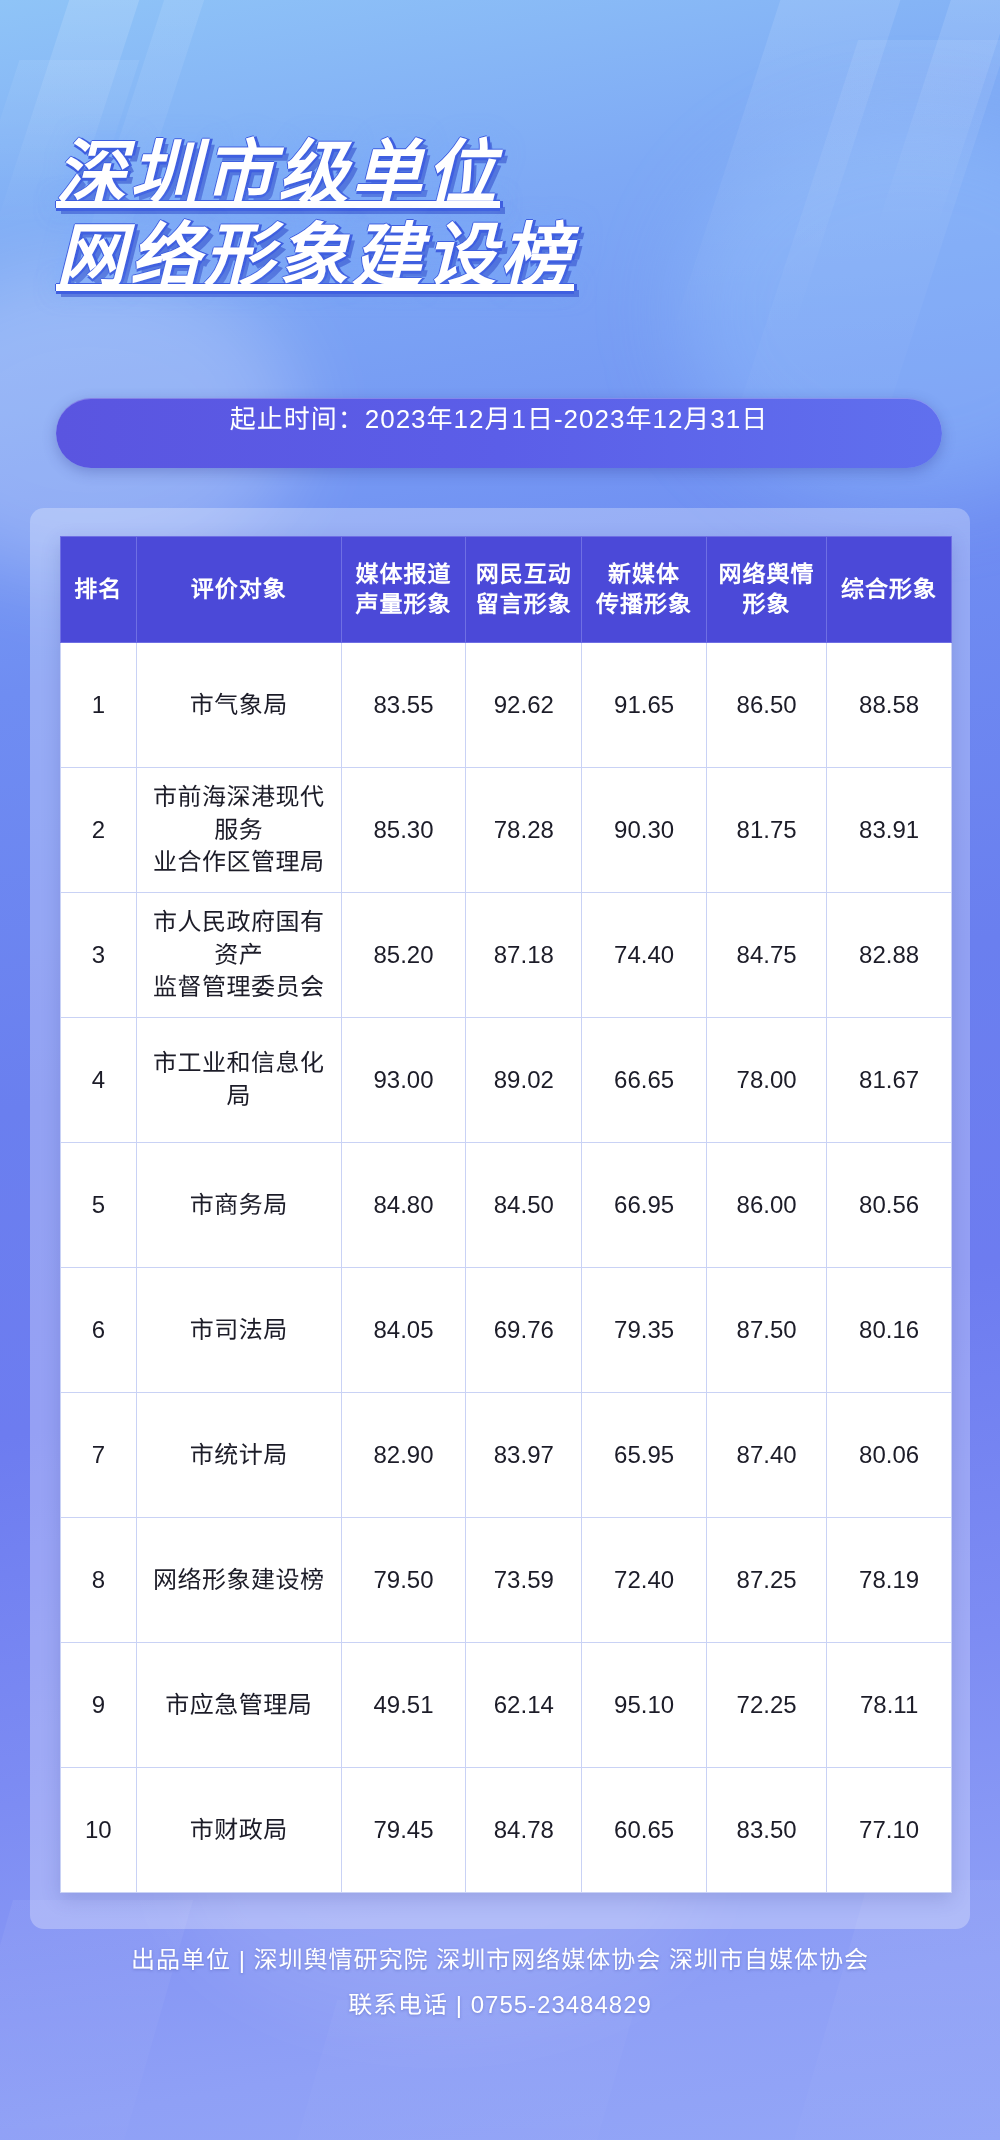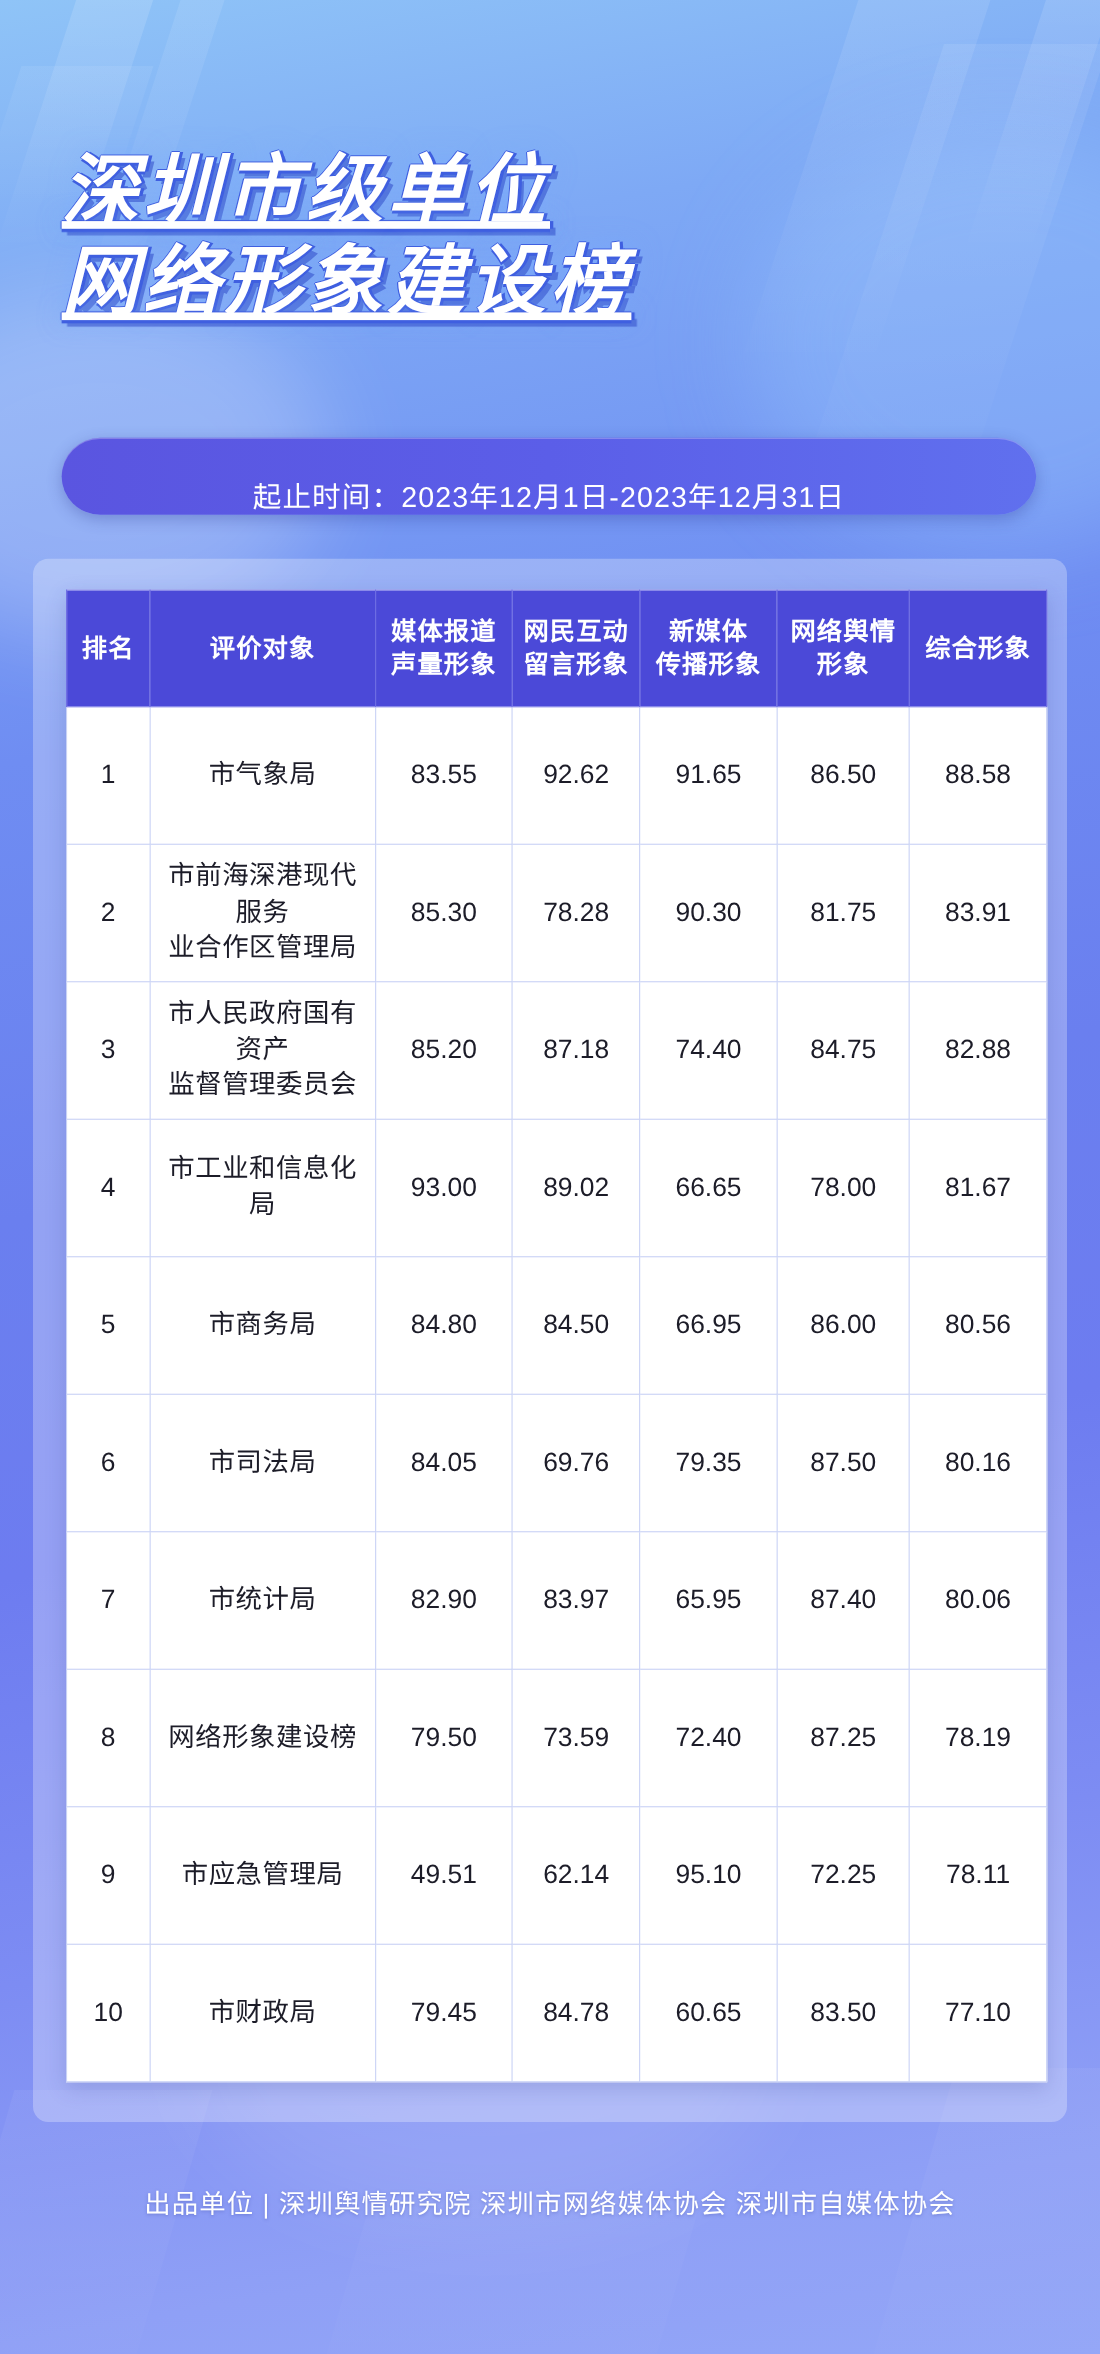--- a/index.html
+++ b/index.html
@@ -76,21 +76,21 @@
   .date-pill {
     position: absolute;
     left: 56px;
     top: 398px;
     width: 886px;
     height: 70px;
     border-radius: 35px;
     background: linear-gradient(90deg, #5a55e0 0%, #5b5ee8 50%, #6070ee 100%);
     box-shadow: 0 4px 14px rgba(40,45,140,.30), inset 0 1px 0 rgba(255,255,255,.25);
     display: flex;
-    align-items: flex-end;
+    align-items: flex-start;
     justify-content: center;
     z-index: 5;
   }
   .date-text {
     color: #ffffff;
     font-size: 26px;
     letter-spacing: 1px;
     font-family: "Liberation Sans", sans-serif;
   }
 
@@ -325,15 +325,16 @@
           <td>60.65</td>
           <td>83.50</td>
           <td>77.10</td>
         </tr>
       </tbody>
     </table>
   </div>
 
   <div class="footer">
     <div class="footer-line">出品单位 | 深圳舆情研究院 深圳市网络媒体协会 深圳市自媒体协会</div>
+    <div class="footer-line">联系电话 | 0755-23484829</div>
   </div>
 
 </div>
 
 </body></html>

